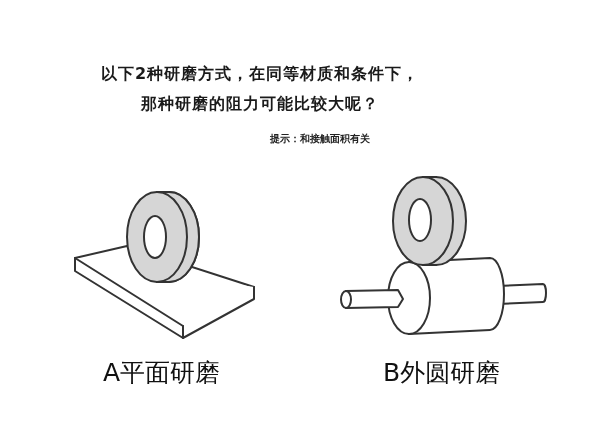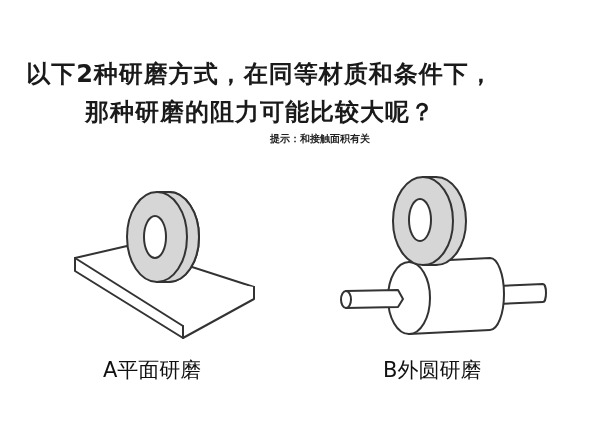--- a/index.html
+++ b/index.html
@@ -1,24 +1,24 @@
 <!DOCTYPE html>
 <html><head>
 <meta charset="utf-8">
 <style>
   html, body { margin:0; padding:0; background:#ffffff; }
   body { width:600px; height:424px; position:relative; overflow:hidden;
          font-family: "DejaVu Sans", "Liberation Sans", sans-serif; color:#1a1a1a; }
   .title { position:absolute; left:0; width:520px; text-align:center;
-           font-weight:bold; font-size:24px; letter-spacing:1px; line-height:32px; }
+           font-weight:bold; font-size:16px; letter-spacing:1px; line-height:32px; }
   .t1 { top:58px; }
-  .t2 { top:96px; }
+  .t2 { top:88px; }
   .hint { position:absolute; top:132px; left:0; width:600px; text-align:center;
           font-size:10px; font-weight:bold; color:#222;padding-left:20px; }
-  .cap { position:absolute; top:356px; font-size:21px; color:#111; }
+  .cap { position:absolute; top:356px; font-size:25px; color:#111; }
   .cap-a { left:103px; }
   .cap-b { left:383px;text-align:right; }
   svg { position:absolute; left:0; top:0; }
 </style>
 </head>
 <body>
 
 <div class="title t1">以下2种研磨方式，在同等材质和条件下，</div>
 <div class="title t2">那种研磨的阻力可能比较大呢？</div>
 <div class="hint">提示：和接触面积有关</div>

